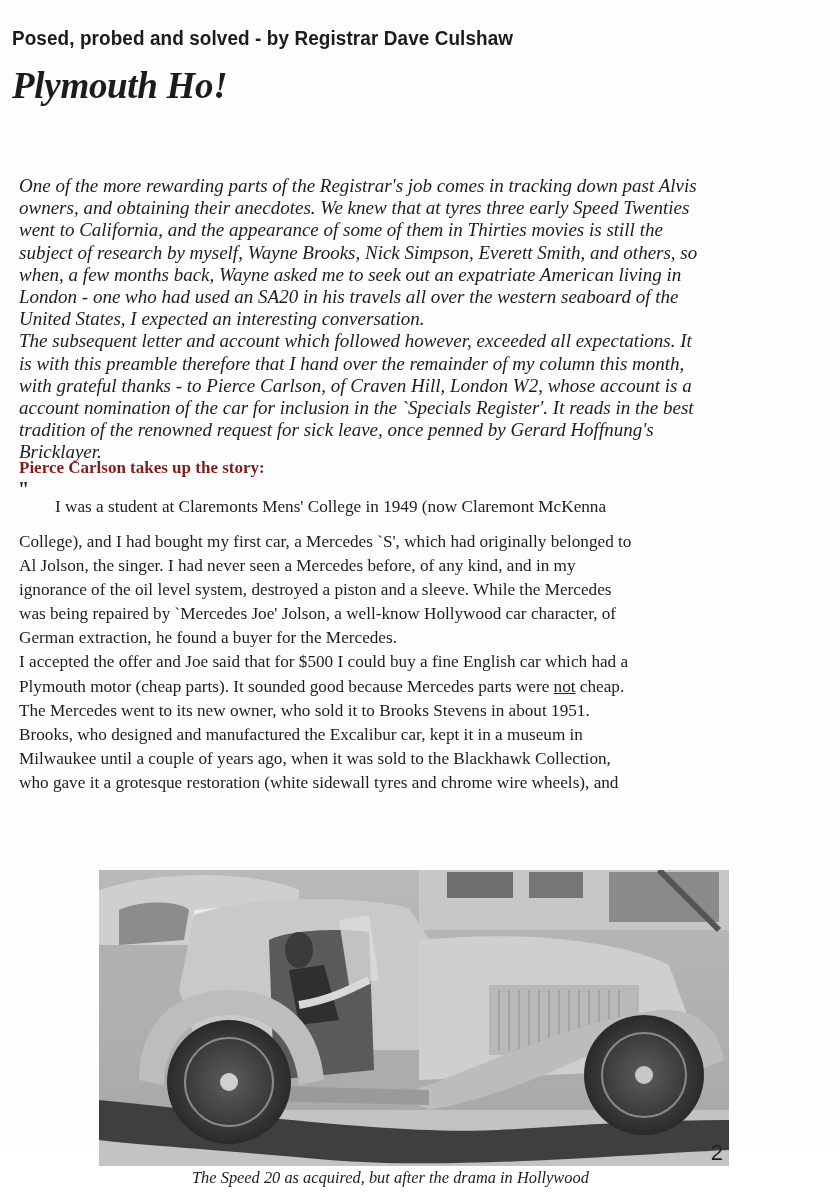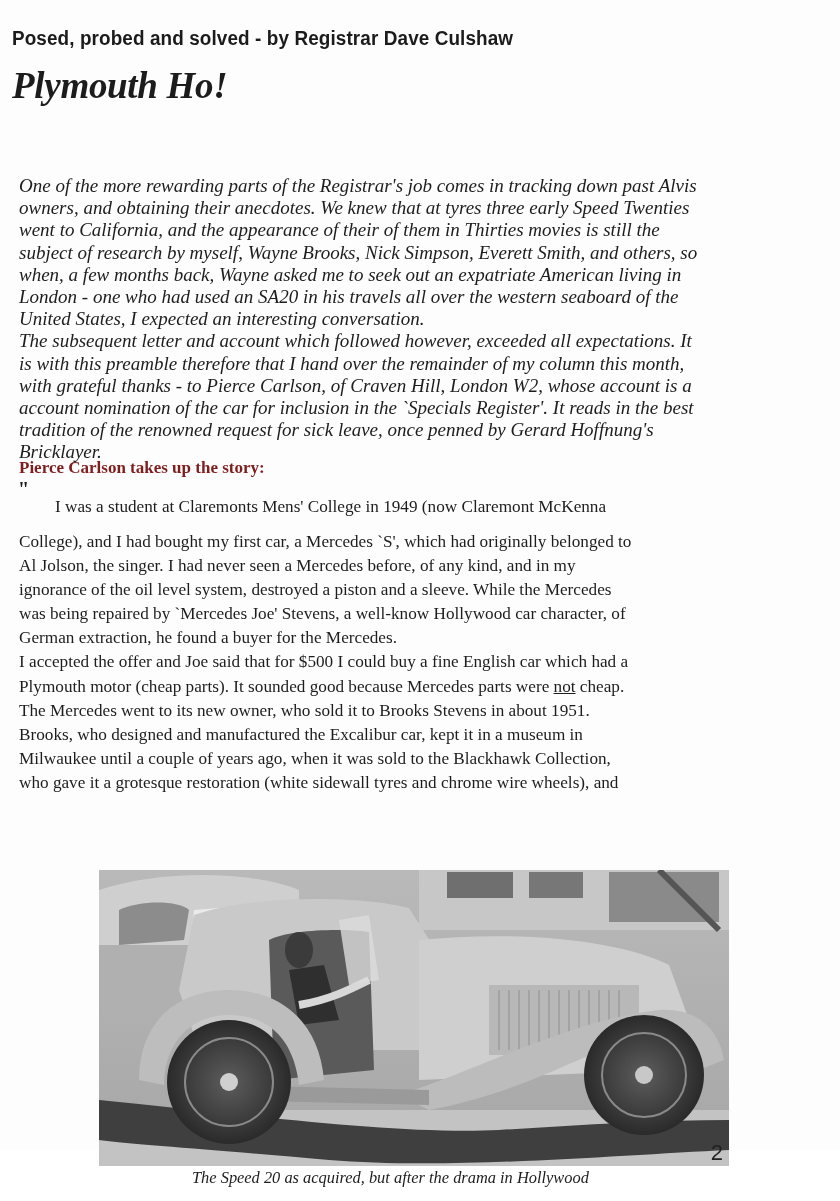--- a/index.html
+++ b/index.html
@@ -128,42 +128,42 @@
 <body>
 
 <div class="page">
 
   <div class="column-header">Posed, probed and solved - by Registrar Dave Culshaw</div>
   <div class="article-title">Plymouth Ho!</div>
 
   <div class="intro">
     <span class="line">One of the more rewarding parts of the Registrar's job comes in tracking down past Alvis</span>
     <span class="line">owners, and obtaining their anecdotes.  We knew that at tyres three early Speed Twenties</span>
-    <span class="line">went to California, and the appearance of their of them in Thirties movies is still the</span>
+    <span class="line">went to California, and the appearance of some of them in Thirties movies is still the</span>
     <span class="line">subject of research by myself, Wayne Brooks, Nick Simpson, Everett Smith, and others, so</span>
     <span class="line">when, a few months back, Wayne asked me to seek out an expatriate American living in</span>
     <span class="line">London - one who had used an SA20 in his travels all over the western seaboard of the</span>
     <span class="line">United States, I expected an interesting conversation.</span>
     <span class="line">The subsequent letter and account which followed however, exceeded all expectations.  It</span>
     <span class="line">is with this preamble therefore that I hand over the remainder of my column this month,</span>
     <span class="line">with grateful thanks - to Pierce Carlson, of Craven Hill, London  W2, whose account is a</span>
     <span class="line">account nomination of the car for inclusion in the `Specials Register'.  It reads in the best</span>
     <span class="line">tradition of the renowned request for sick leave, once penned by Gerard Hoffnung's</span>
     <span class="line">Bricklayer.</span>
   </div>
 
   <div class="subhead">Pierce Carlson takes up the story:</div>
   <div class="open-quote">"</div>
 
   <div class="story">
     <span class="first-line">I was a student at Claremonts Mens' College in 1949 (now Claremont McKenna</span>
     <span class="line">College), and I had bought my first car, a Mercedes `S', which had originally belonged to</span>
     <span class="line">Al Jolson, the singer.  I had never seen a Mercedes before, of any kind, and in my</span>
     <span class="line">ignorance of the oil level system, destroyed a piston and a sleeve.  While the Mercedes</span>
-    <span class="line">was being repaired by `Mercedes Joe' Stevens, a well-know Hollywood car character, of</span>
+    <span class="line">was being repaired by `Mercedes Joe' Jolson, a well-know Hollywood car character, of</span>
     <span class="line">German extraction, he found a buyer for the Mercedes.</span>
     <span class="line">I accepted the offer and Joe said that for $500 I could buy a fine English car which had a</span>
     <span class="line"><span>Plymouth motor (cheap parts).  It sounded good  because Mercedes parts were </span><u>not</u><span> cheap.</span></span>
     <span class="line">The Mercedes went to its new owner, who sold it to Brooks Stevens in about 1951.</span>
     <span class="line">Brooks, who designed and manufactured the Excalibur car, kept it in a museum in</span>
     <span class="line">Milwaukee until a couple of years ago, when it was sold to the Blackhawk Collection,</span>
     <span class="line">who gave it a grotesque restoration (white sidewall tyres and chrome wire wheels), and</span>
   </div>
 
   <div class="photo" title="Black and white photograph of an Alvis Speed 20 tourer with hood up, a driver seated, parked beside another car in front of a building">

